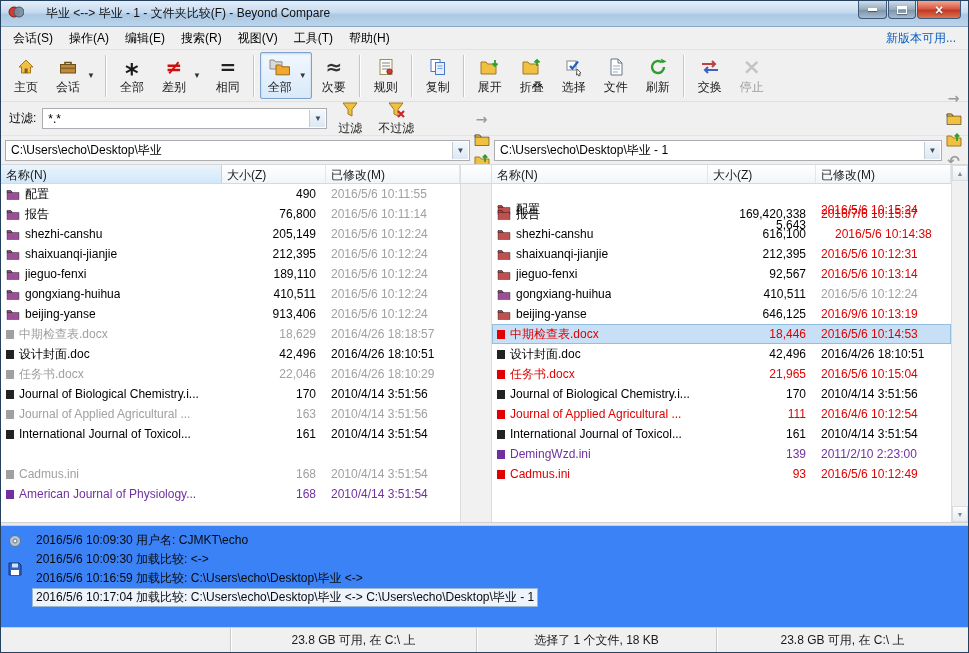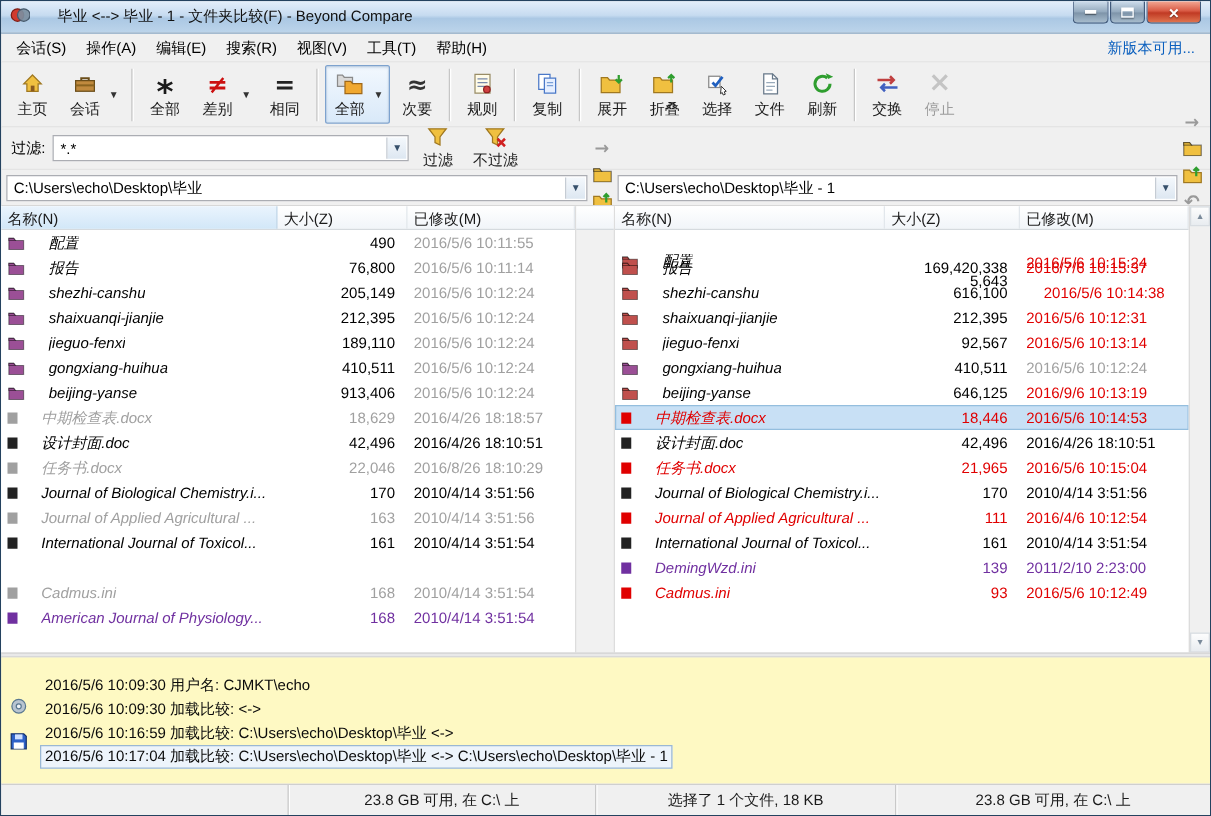--- a/index.html
+++ b/index.html
@@ -64,32 +64,32 @@
   .hdr{display:grid;height:19px;flex:0 0 19px;background:linear-gradient(180deg,#ffffff,#f1f5f9);border-bottom:1px solid #d5dade;}
   .pane.pleft .hdr,.pane.pleft .row{grid-template-columns:221px 104px 1fr;}
   .pane.pright .hdr,.pane.pright .row{grid-template-columns:216px 108px 1fr;}
   .hcell{padding:2px 5px;border-right:1px solid #e2e7ec;font-size:12px;color:#1a1a1a;white-space:nowrap;overflow:hidden;}
   .hcell.sorted{background:linear-gradient(180deg,#eaf4fd,#d2e7f8);border-right-color:#bcd4e8;}
   .rowsbox{flex:1;overflow:hidden;}
   .row{display:grid;height:20px;align-items:center;}
   .row.sel{background:#c8e0f5;outline:1px solid #94bede;outline-offset:-1px;}
   .cell{padding:0 5px;white-space:nowrap;overflow:hidden;font-size:12px;height:20px;display:flex;align-items:center;}
   .cell.size{justify-content:flex-end;padding-right:10px;}
-  .cell.name{gap:19px;font-style:italic;}
+  .cell.name{gap:5px;}
   .fsq{width:8px;height:9px;display:inline-block;flex:0 0 8px;}
   .gutter{width:32px;flex:0 0 32px;background:#f1f1f1;border-left:1px solid #dddddd;border-right:1px solid #dddddd;}
   .gutter .ghdr{height:19px;background:linear-gradient(180deg,#ffffff,#f1f5f9);border-bottom:1px solid #d5dade;}
   .vscroll{width:17px;flex:0 0 17px;background:#f0f0f0;border-left:1px solid #dcdcdc;display:flex;flex-direction:column;}
   .sarrow{height:16px;display:flex;align-items:center;justify-content:center;font-size:7px;color:#7a8a9a;background:linear-gradient(180deg,#fdfdfd,#e8ecf0);border:1px solid #d8dde2;}
   .strack{flex:1;}
   .sarrow.bottom{margin-top:auto;}
 
   
   .splitter{flex:0 0 4px;background:#e9e9e9;border-top:1px solid #d2d2d2;border-bottom:1px solid #d2d2d2;}
-  .logpane{flex:0 0 101px;display:flex;background:#fef9c3;align-items:center;}
+  .logpane{flex:0 0 101px;display:flex;background:#3b82f6;}
   .log-icons{width:28px;flex:0 0 28px;display:flex;flex-direction:column;align-items:center;gap:9px;padding-top:7px;}
   .log-lines{flex:1;padding:5px 3px;font-size:12px;line-height:17px;color:#0a0a0a;}
   .log-line{width:fit-content;padding:0 3px;border:1px solid transparent;white-space:nowrap;}
   .log-line.focused{border-color:#9ab8d4;background:#edf4fb;}
 
   
   .statusbar{flex:0 0 25px;margin-top:auto;display:flex;background:#f0f0f0;border-top:1px solid #cfcfcf;align-items:stretch;}
   .scell{display:flex;align-items:center;justify-content:center;font-size:12px;color:#1a1a1a;border-right:1px solid #c9c9c9;box-shadow:1px 0 0 #ffffff;white-space:nowrap;overflow:hidden;}
   .scell.s0{width:230px;}.scell.s1{width:246px;}.scell.s2{width:240px;}.scell.s3{flex:1;border-right:none;box-shadow:none;}
 </style>
@@ -536,21 +536,21 @@
             </div>
             <div class="cell size" style="color: rgb(0, 0, 0);">42,496</div>
             <div class="cell mod" style="color: rgb(0, 0, 0);">2016/4/26 18:10:51</div>
           </div>
           <div class="row">
             <div class="cell name">
               <span class="fsq" style="background: rgb(160, 160, 160);"></span>
               <span style="color: rgb(160, 160, 160); overflow: hidden; white-space: nowrap;">任务书.docx</span>
             </div>
             <div class="cell size" style="color: rgb(160, 160, 160);">22,046</div>
-            <div class="cell mod" style="color: rgb(160, 160, 160);">2016/8/26 18:10:29</div>
+            <div class="cell mod" style="color: rgb(160, 160, 160);">2016/4/26 18:10:29</div>
           </div>
           <div class="row">
             <div class="cell name">
               <span class="fsq" style="background: rgb(34, 34, 34);"></span>
               <span style="color: rgb(0, 0, 0); overflow: hidden; white-space: nowrap;">Journal of Biological Chemistry.i...</span>
             </div>
             <div class="cell size" style="color: rgb(0, 0, 0);">170</div>
             <div class="cell mod" style="color: rgb(0, 0, 0);">2010/4/14 3:51:56</div>
           </div>
           <div class="row">

